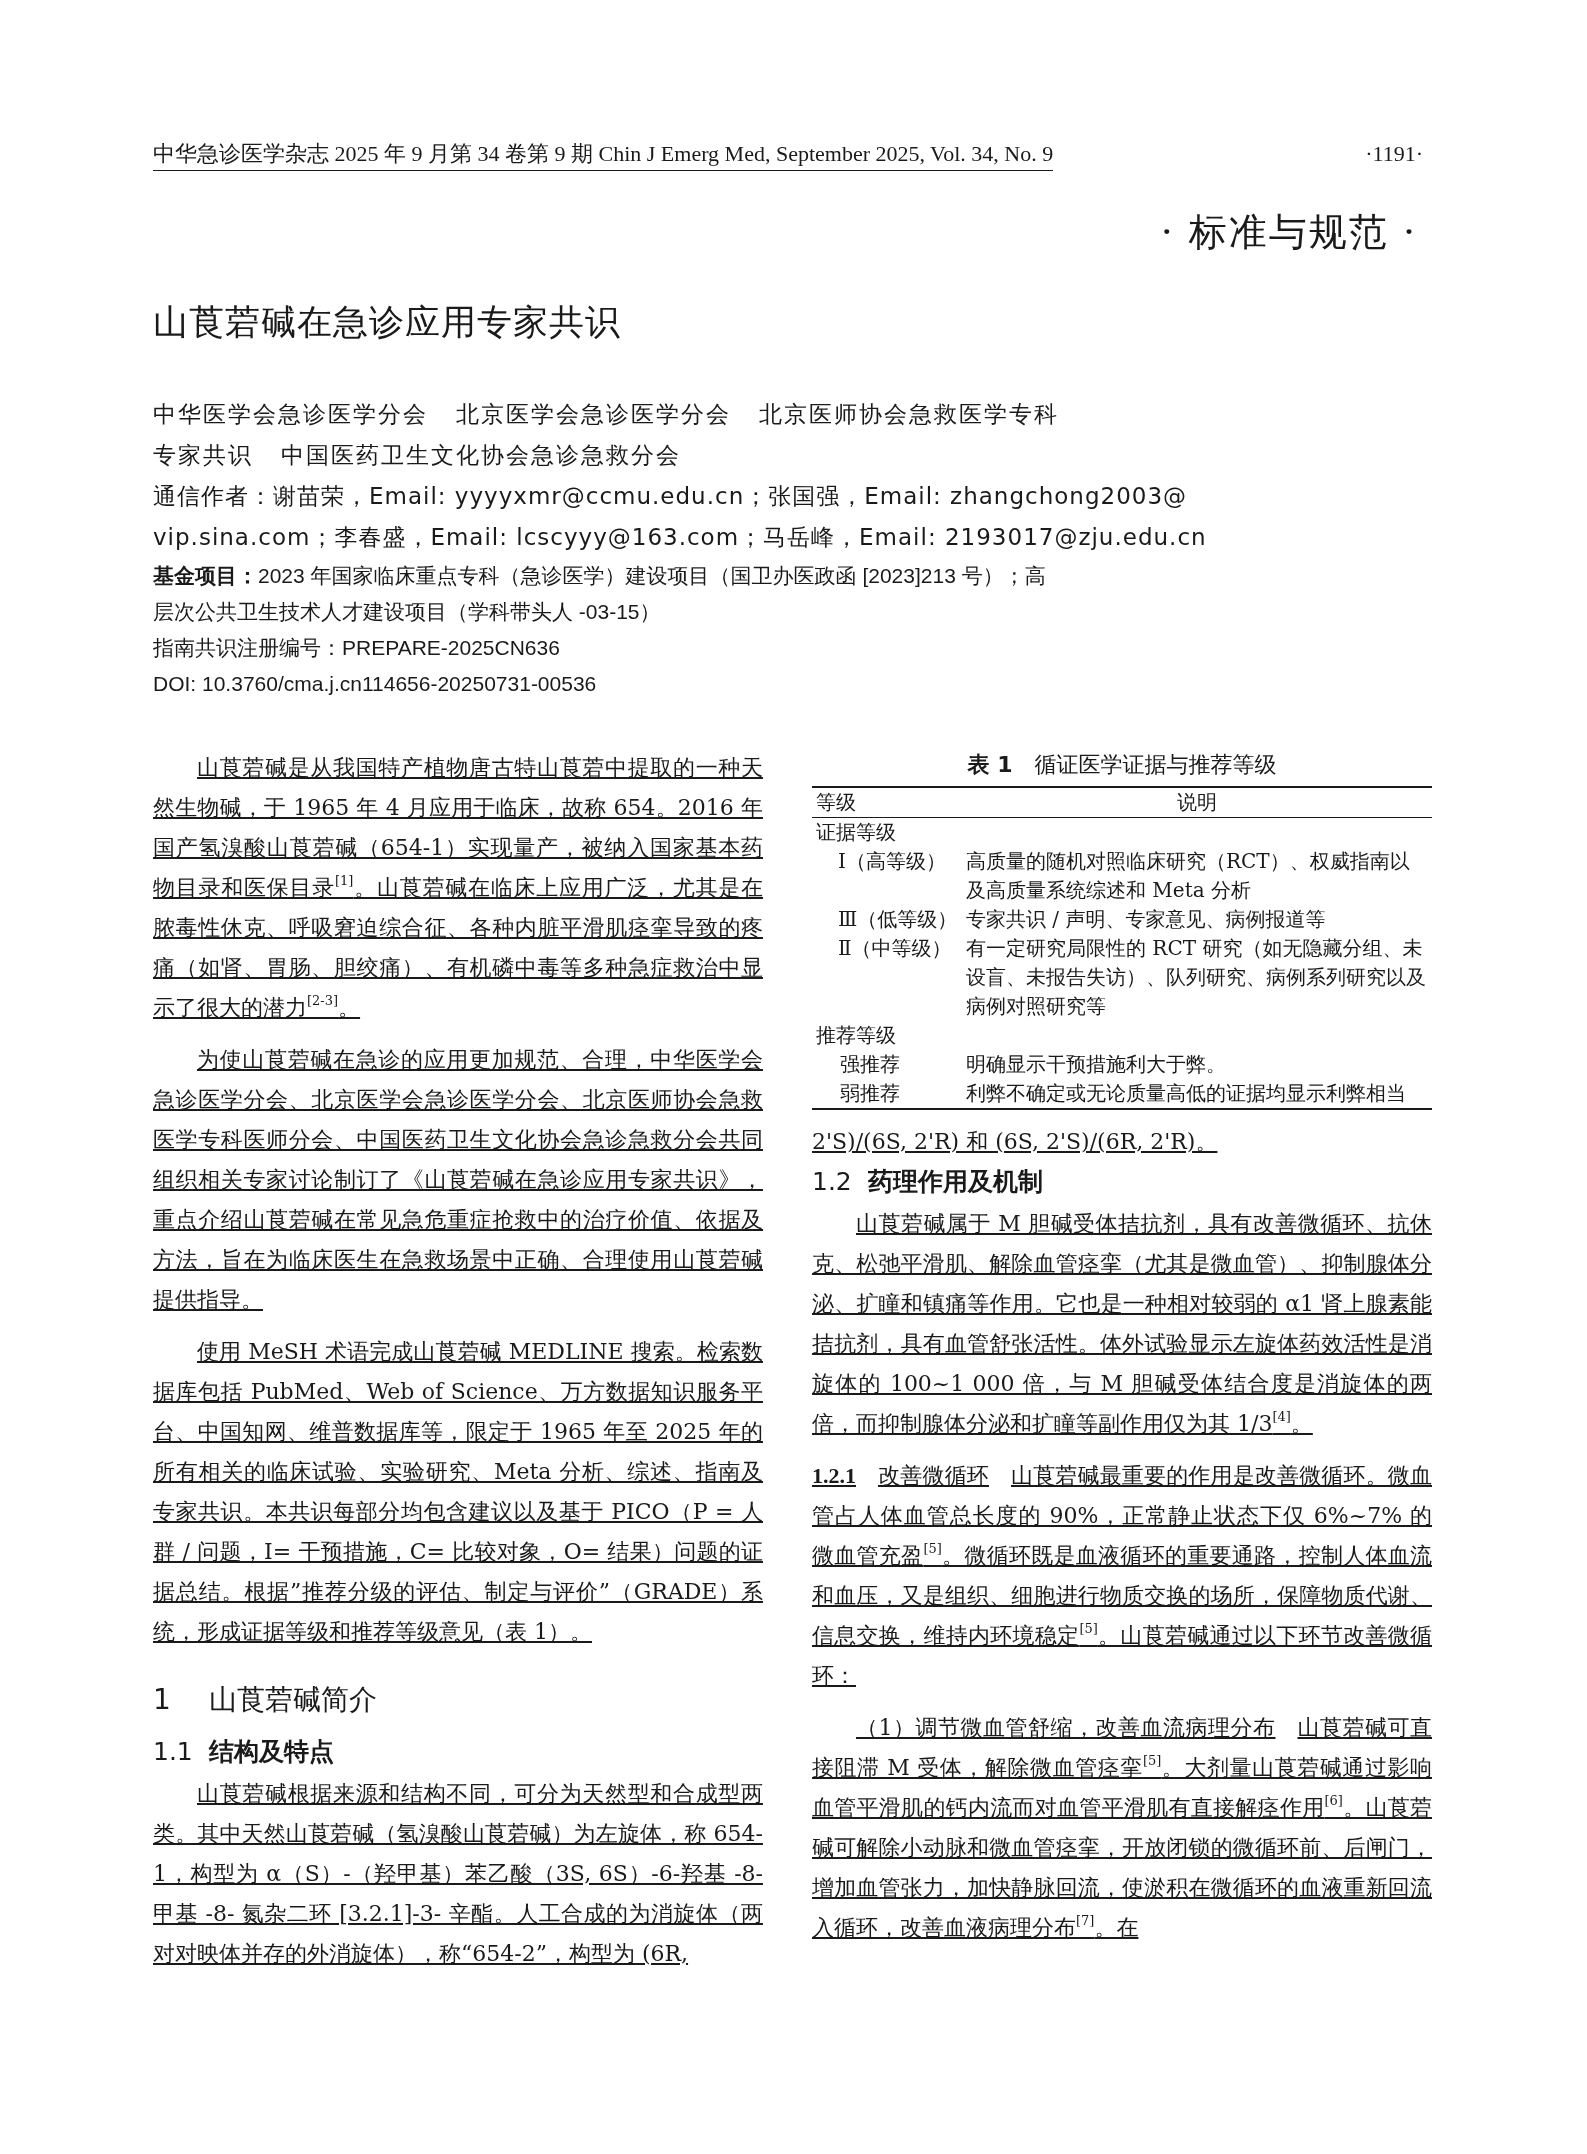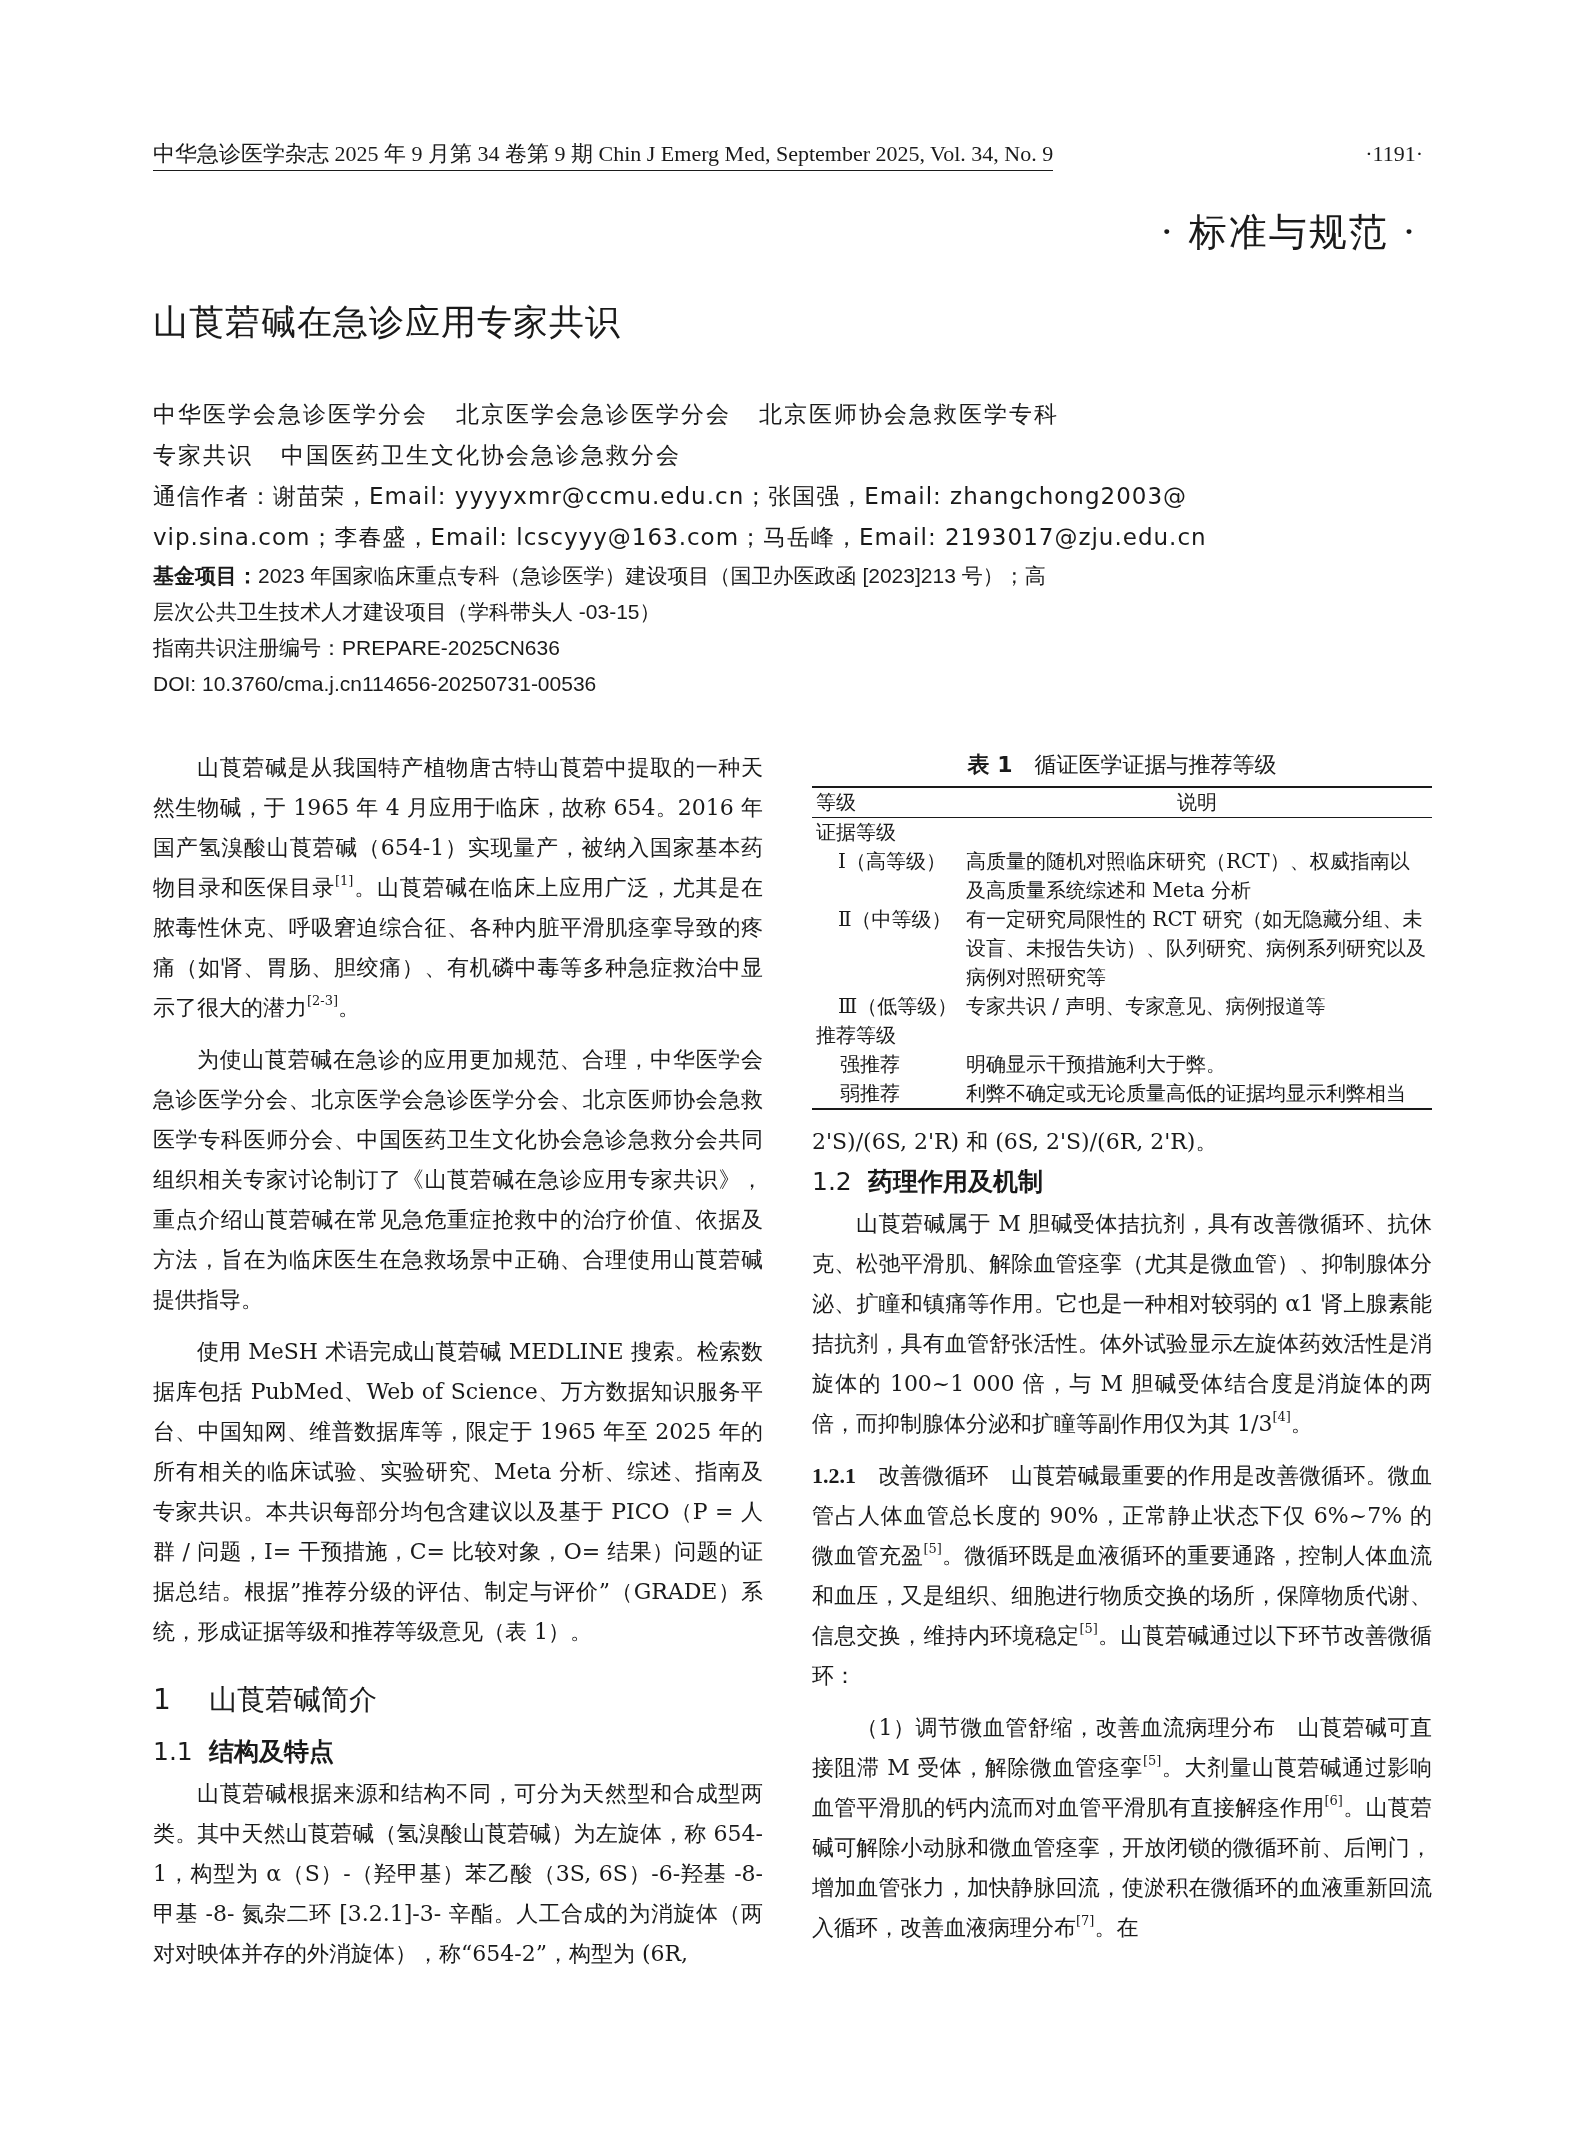--- a/index.html
+++ b/index.html
@@ -47,21 +47,21 @@
     .front-matter .fund-label { font-weight: bold; }
     .org-gap { display: inline-block; width: 28px; }
 
     .col {
       position: absolute; top: 748px; width: 610px;
       font-size: 22px; line-height: 40px; text-align: justify;
       font-family: "DejaVu Serif", serif;
     }
     .col-left { left: 153px; }
     .col-right { left: 812px; width: 620px; }
-    .para { text-indent: 2em; margin-bottom: 12px; }
+    .para { text-indent: 2em; margin-bottom: 12px; text-decoration: underline; }
     .para.noind { text-indent: 0; }
     .para.tight { margin-bottom: 0; }
     sup { font-size: 13px; vertical-align: 10px; line-height: 0; }
 
     .h1 {
       font-family: "DejaVu Sans", sans-serif; font-size: 28px; line-height: 40px;
       margin: 28px 0 12px 0; font-weight: normal;
     }
     .h1 .num { display: inline-block; width: 56px; }
     .h2 {
@@ -150,26 +150,26 @@
     </thead>
     <tbody>
       <tr>
         <td class="level group" colspan="2">证据等级</td>
       </tr>
       <tr>
         <td class="level sub">Ⅰ（高等级）</td>
         <td>高质量的随机对照临床研究（RCT）、权威指南以及高质量系统综述和 Meta 分析</td>
       </tr>
       <tr>
+        <td class="level sub">Ⅲ（低等级）</td>
+        <td>专家共识 / 声明、专家意见、病例报道等</td>
+      </tr>
+      <tr>
         <td class="level sub">Ⅱ（中等级）</td>
         <td>有一定研究局限性的 RCT 研究（如无隐藏分组、未设盲、未报告失访）、队列研究、病例系列研究以及病例对照研究等</td>
-      </tr>
-      <tr>
-        <td class="level sub">Ⅲ（低等级）</td>
-        <td>专家共识 / 声明、专家意见、病例报道等</td>
       </tr>
       <tr>
         <td class="level group" colspan="2">推荐等级</td>
       </tr>
       <tr>
         <td class="level sub2">强推荐</td>
         <td>明确显示干预措施利大于弊。</td>
       </tr>
       <tr>
         <td class="level sub2">弱推荐</td>

